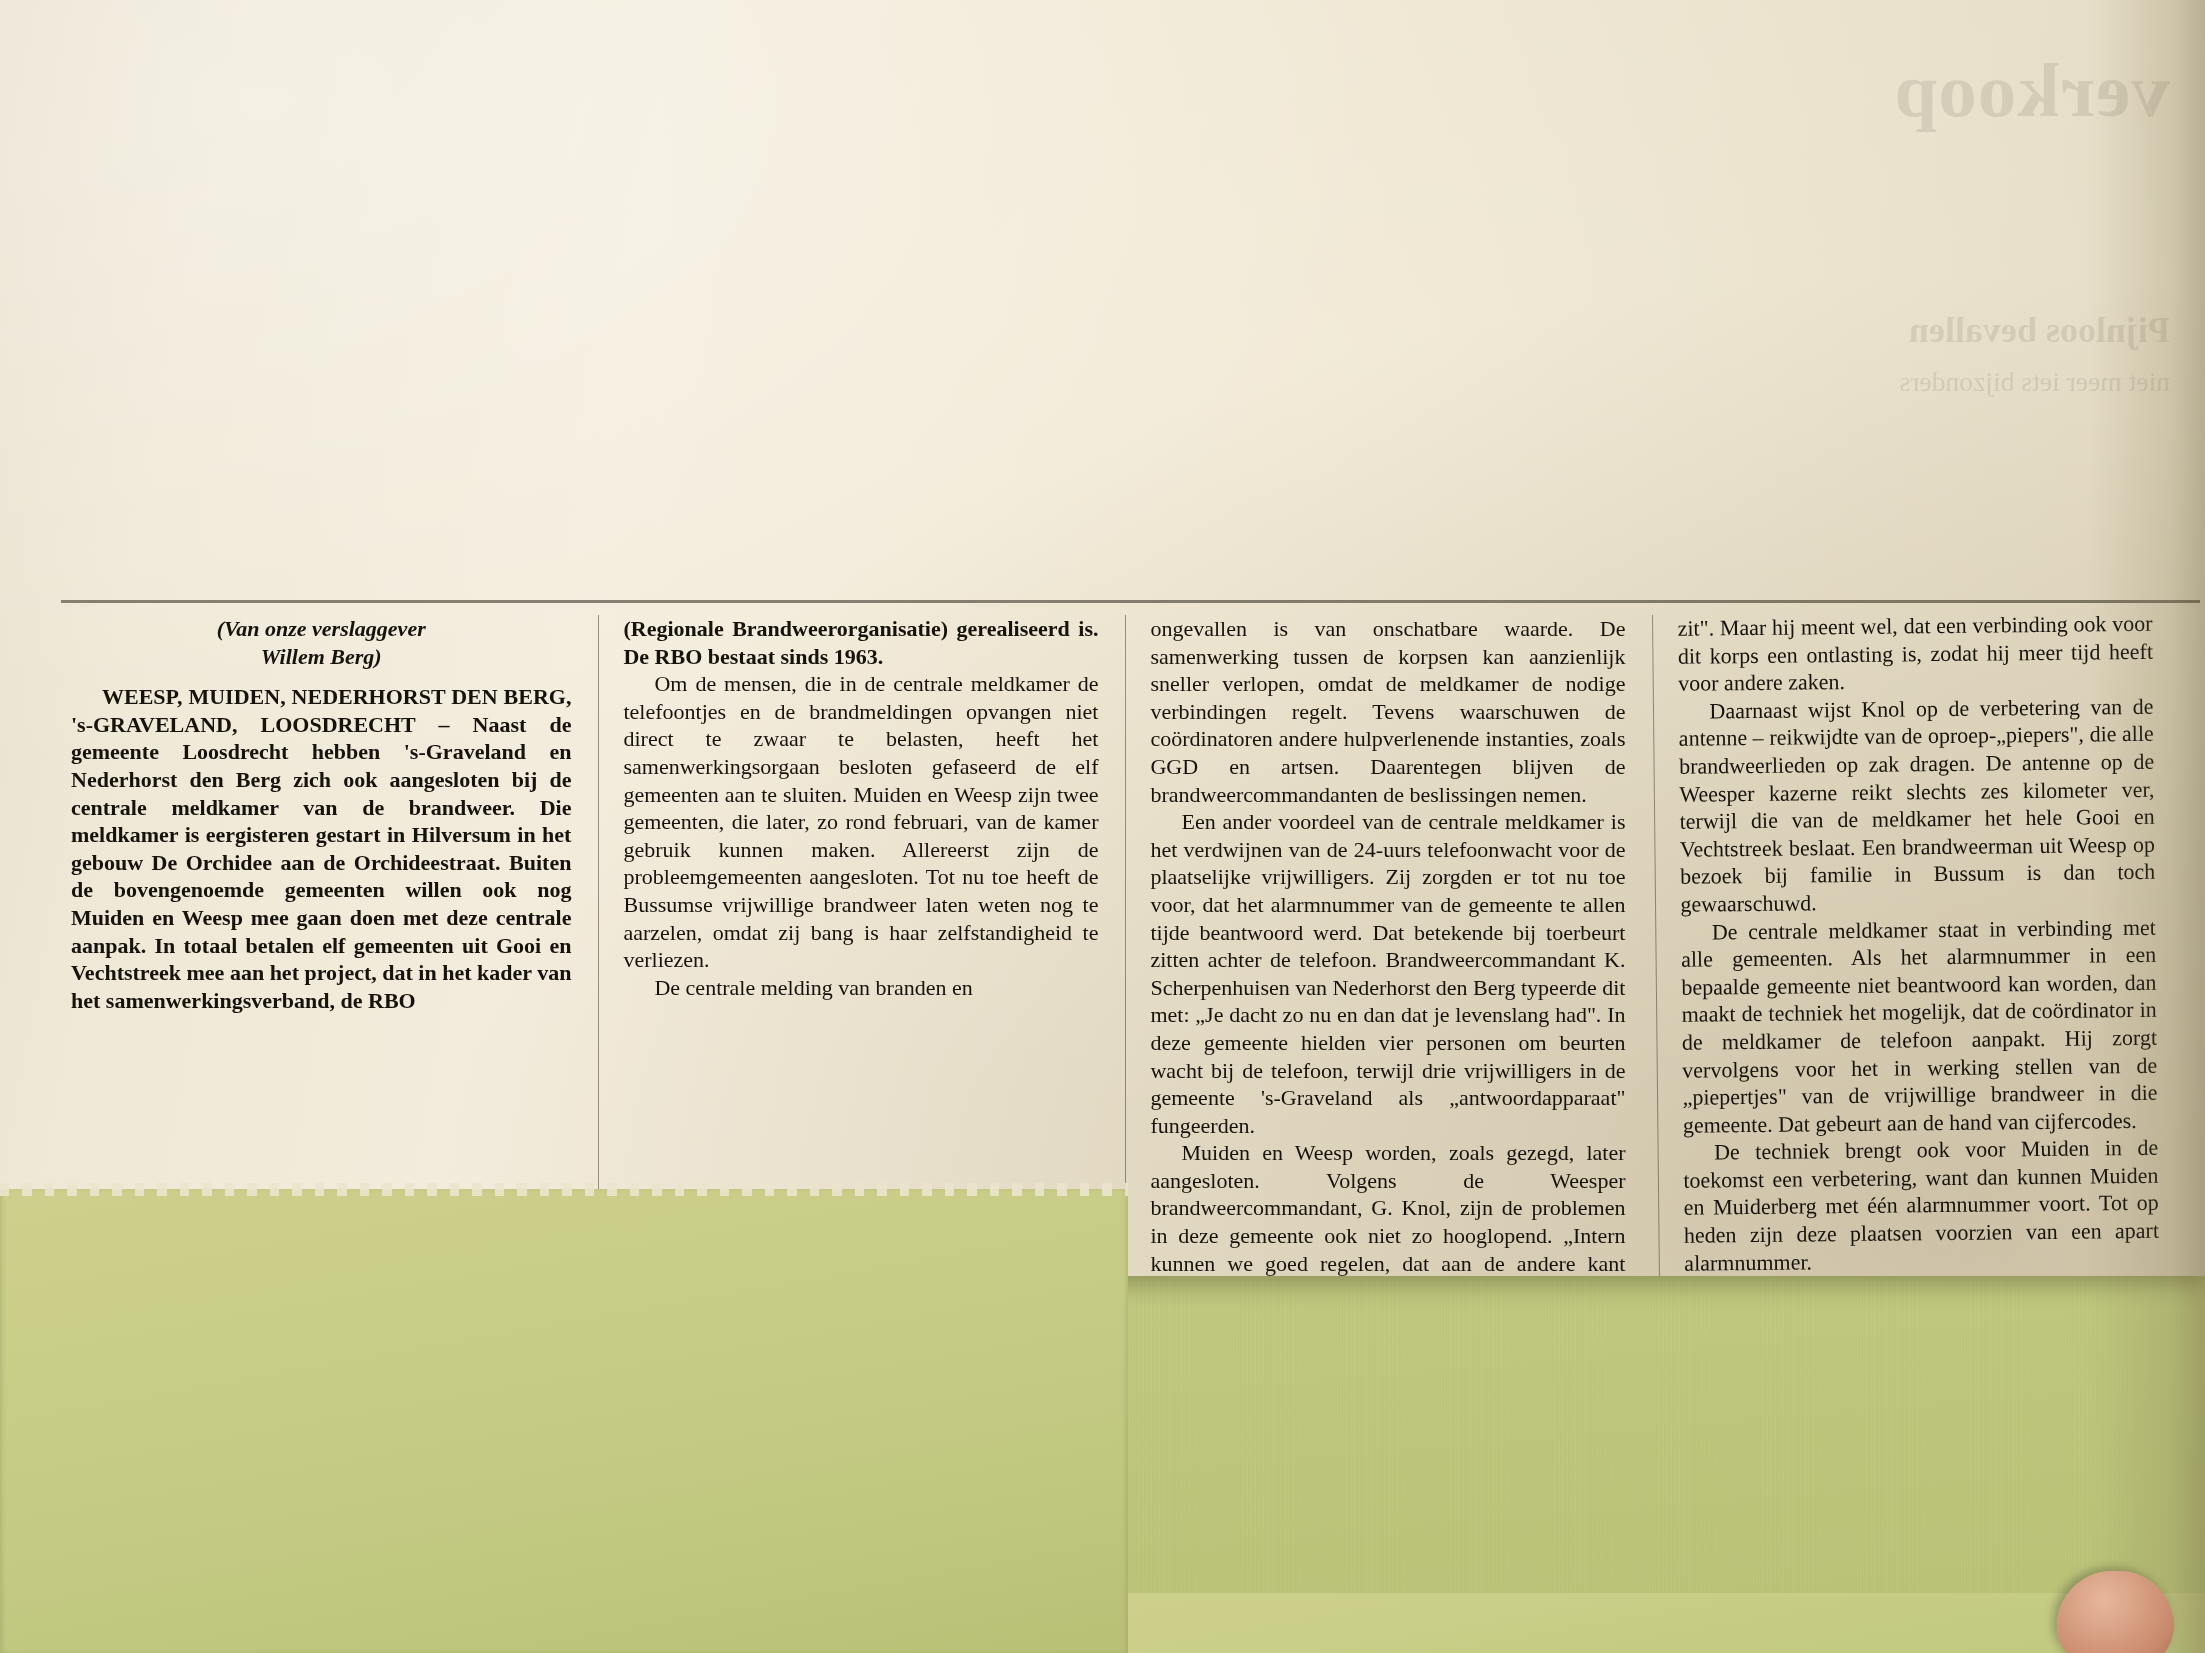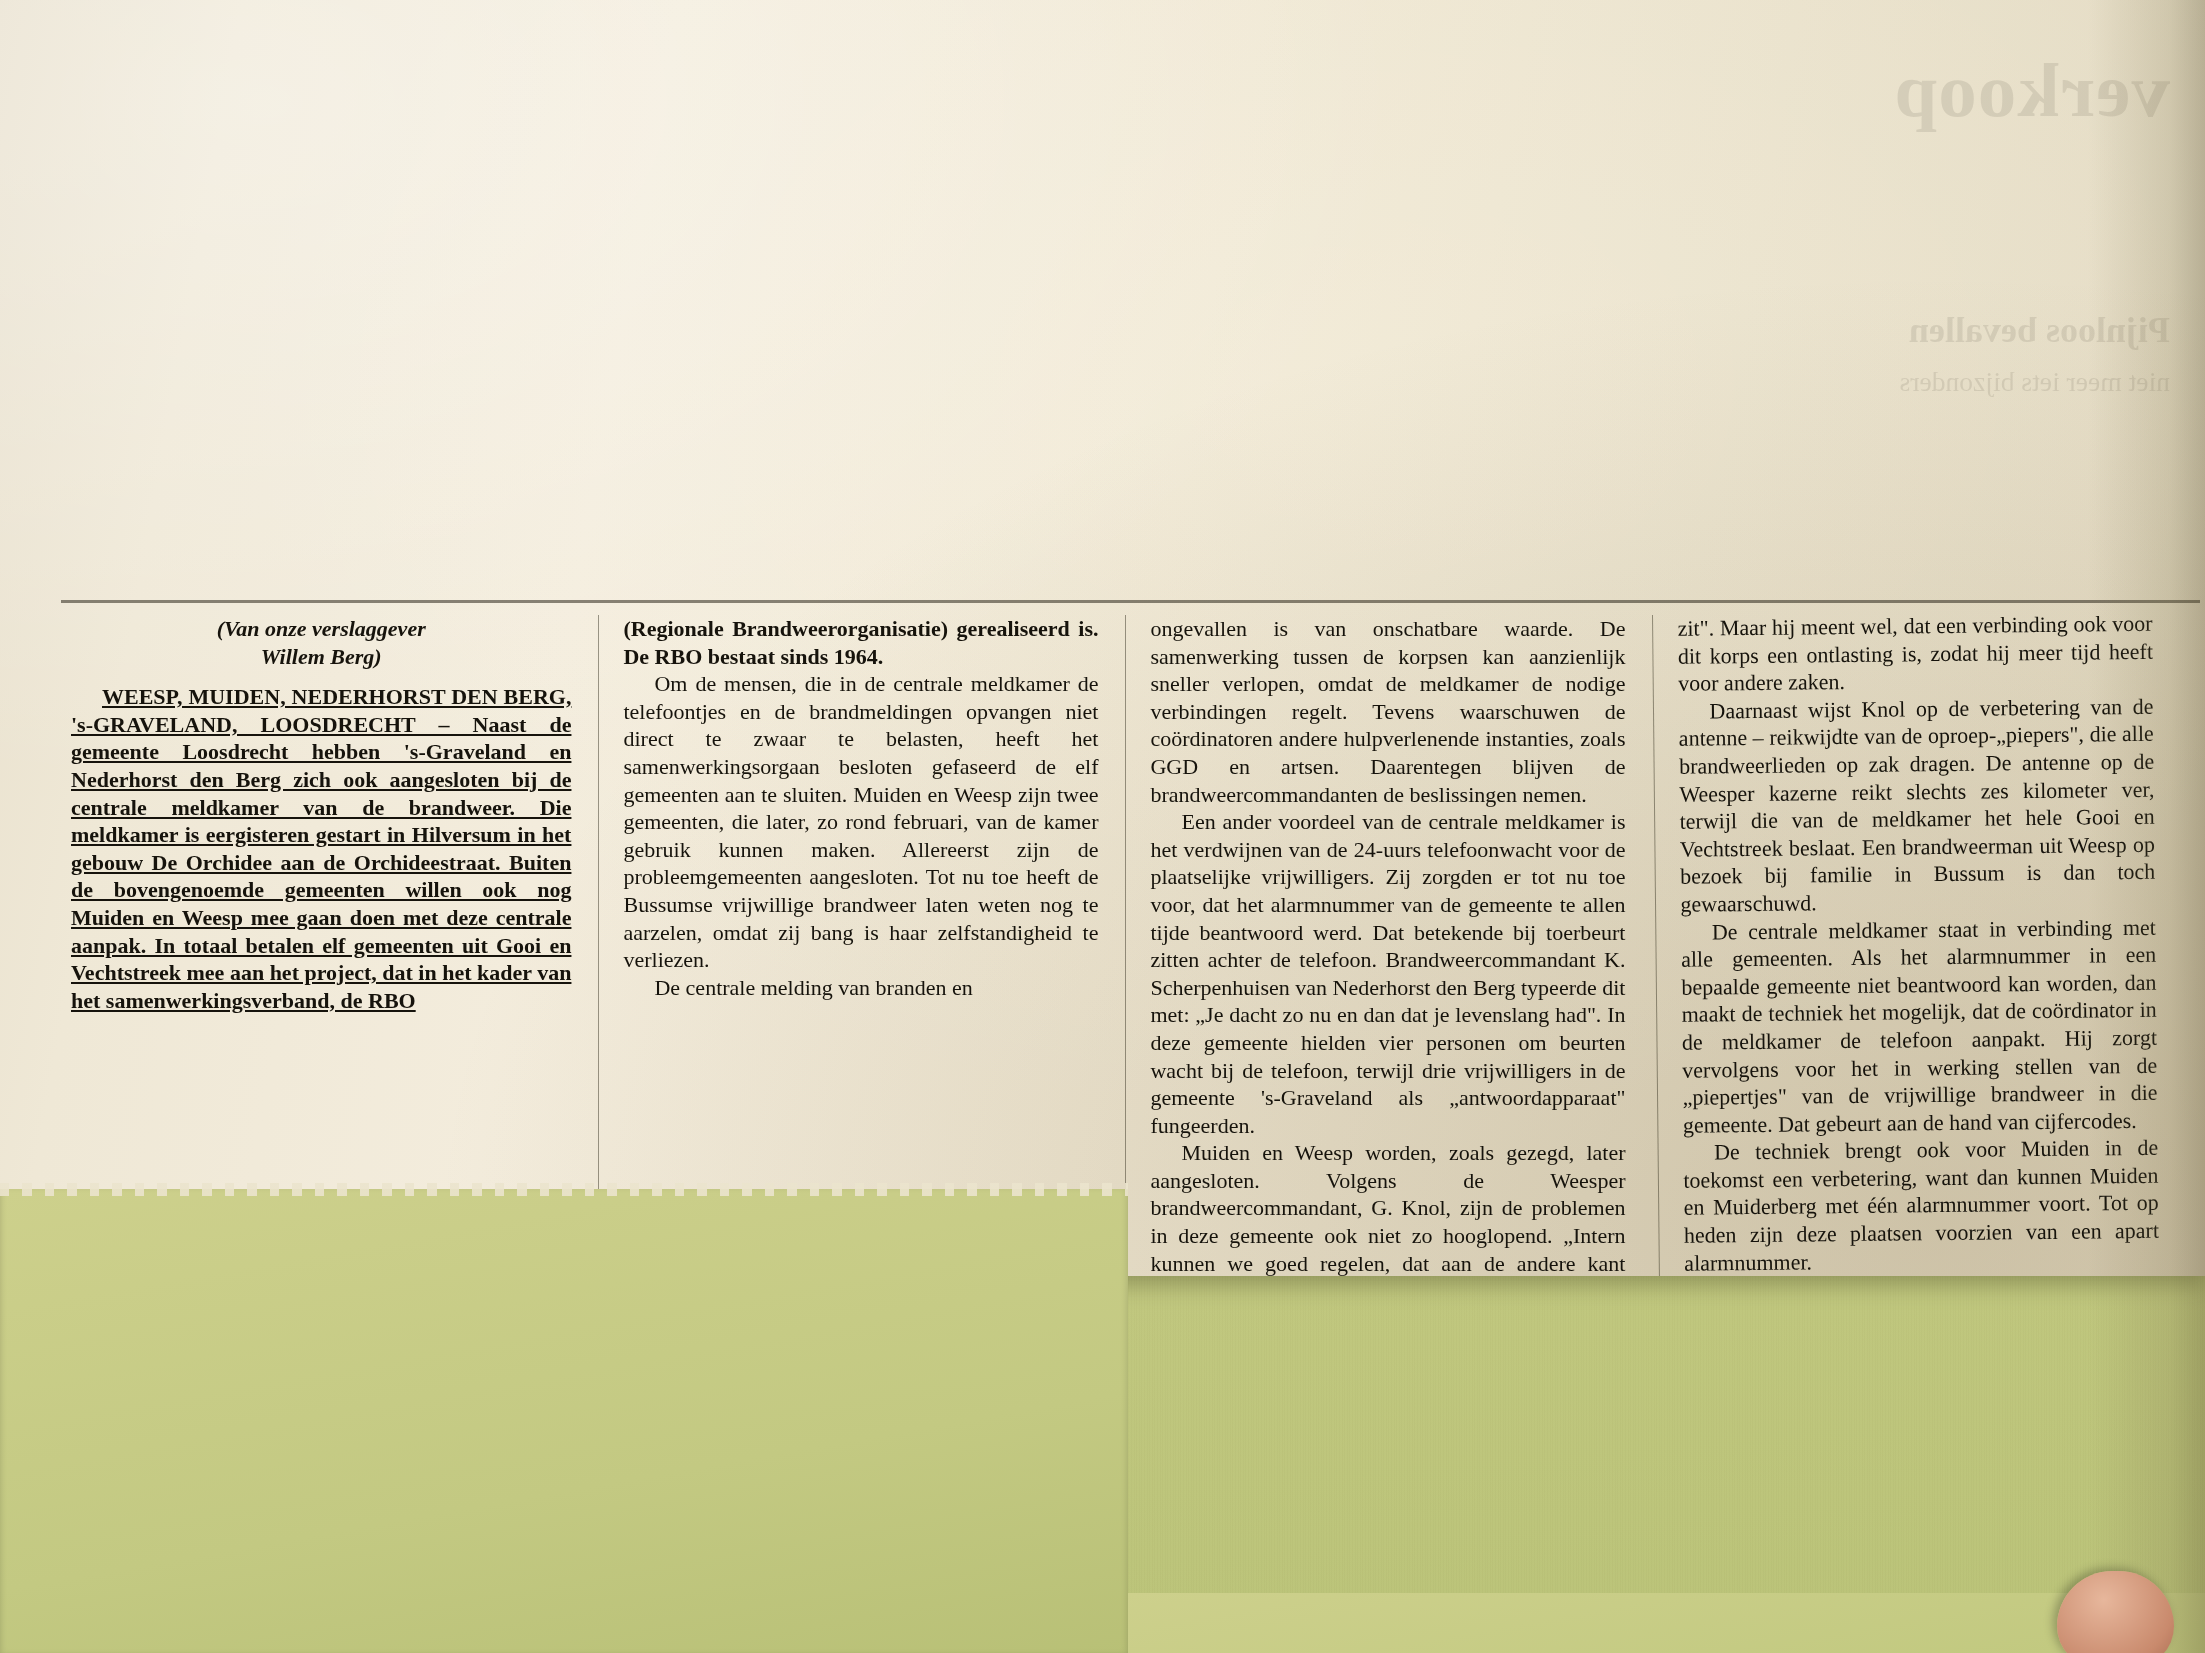--- a/index.html
+++ b/index.html
@@ -204,21 +204,20 @@
     margin-bottom: 13px;
   }
   .lead {
     font-family: "Liberation Serif", serif;
     font-weight: 700;
     font-size: 22.5px;
     line-height: 29px;
     color: #14110a;
     text-align: justify;
     margin: 0;
-    text-decoration: underline;
   }
   .boldrun {
     font-weight: 700;
   }
   
   .col.warp {
     transform: rotate(-0.6deg);
     transform-origin: left top;
   }
   .col.warp p { font-size: 22px; }
@@ -271,21 +270,21 @@
 
       <div class="col">
         <div class="byline">
           <div>(Van onze verslaggever</div>
           <div>Willem Berg)</div>
         </div>
         <p class="lead">WEESP, MUIDEN, NEDERHORST DEN BERG, 's-GRAVELAND, LOOSDRECHT – Naast de gemeente Loosdrecht hebben 's-Graveland en Nederhorst den Berg zich ook aangesloten bij de centrale meldkamer van de brandweer. Die meldkamer is eergisteren gestart in Hilversum in het gebouw De Orchidee aan de Orchideestraat. Buiten de bovengenoemde gemeenten willen ook nog Muiden en Weesp mee gaan doen met deze centrale aanpak. In totaal betalen elf gemeenten uit Gooi en Vechtstreek mee aan het project, dat in het kader van het samenwerkingsverband, de RBO</p>
       </div>
 
       <div class="col">
-        <p class="noind boldrun">(Regionale Brandweerorganisatie) gerealiseerd is. De RBO bestaat sinds 1964.</p>
+        <p class="noind boldrun">(Regionale Brandweerorganisatie) gerealiseerd is. De RBO bestaat sinds 1963.</p>
         <p>Om de mensen, die in de centrale meldkamer de telefoontjes en de brandmeldingen opvangen niet direct te zwaar te belasten, heeft het samenwerkingsorgaan besloten gefaseerd de elf gemeenten aan te sluiten. Muiden en Weesp zijn twee gemeenten, die later, zo rond februari, van de kamer gebruik kunnen maken. Allereerst zijn de probleemgemeenten aangesloten. Tot nu toe heeft de Bussumse vrijwillige brandweer laten weten nog te aarzelen, omdat zij bang is haar zelfstandigheid te verliezen.</p>
         <p>De centrale melding van branden en</p>
       </div>
 
       <div class="col">
         <p class="noind">ongevallen is van onschatbare waarde. De samenwerking tussen de korpsen kan aanzienlijk sneller verlopen, omdat de meldkamer de nodige verbindingen regelt. Tevens waarschuwen de coördinatoren andere hulpverlenende instanties, zoals GGD en artsen. Daarentegen blijven de brandweercommandanten de beslissingen nemen.</p>
         <p>Een ander voordeel van de centrale meldkamer is het verdwijnen van de 24-uurs telefoonwacht voor de plaatselijke vrijwilligers. Zij zorgden er tot nu toe voor, dat het alarmnummer van de gemeente te allen tijde beantwoord werd. Dat betekende bij toerbeurt zitten achter de telefoon. Brandweercommandant K. Scherpenhuisen van Nederhorst den Berg typeerde dit met: „Je dacht zo nu en dan dat je levenslang had". In deze gemeente hielden vier personen om beurten wacht bij de telefoon, terwijl drie vrijwilligers in de gemeente 's-Graveland als „antwoordapparaat" fungeerden.</p>
         <p>Muiden en Weesp worden, zoals gezegd, later aangesloten. Volgens de Weesper brandweercommandant, G. Knol, zijn de problemen in deze gemeente ook niet zo hooglopend. „Intern kunnen we goed regelen, dat aan de andere kant iemand aan de telefoon</p>
       </div>
 

